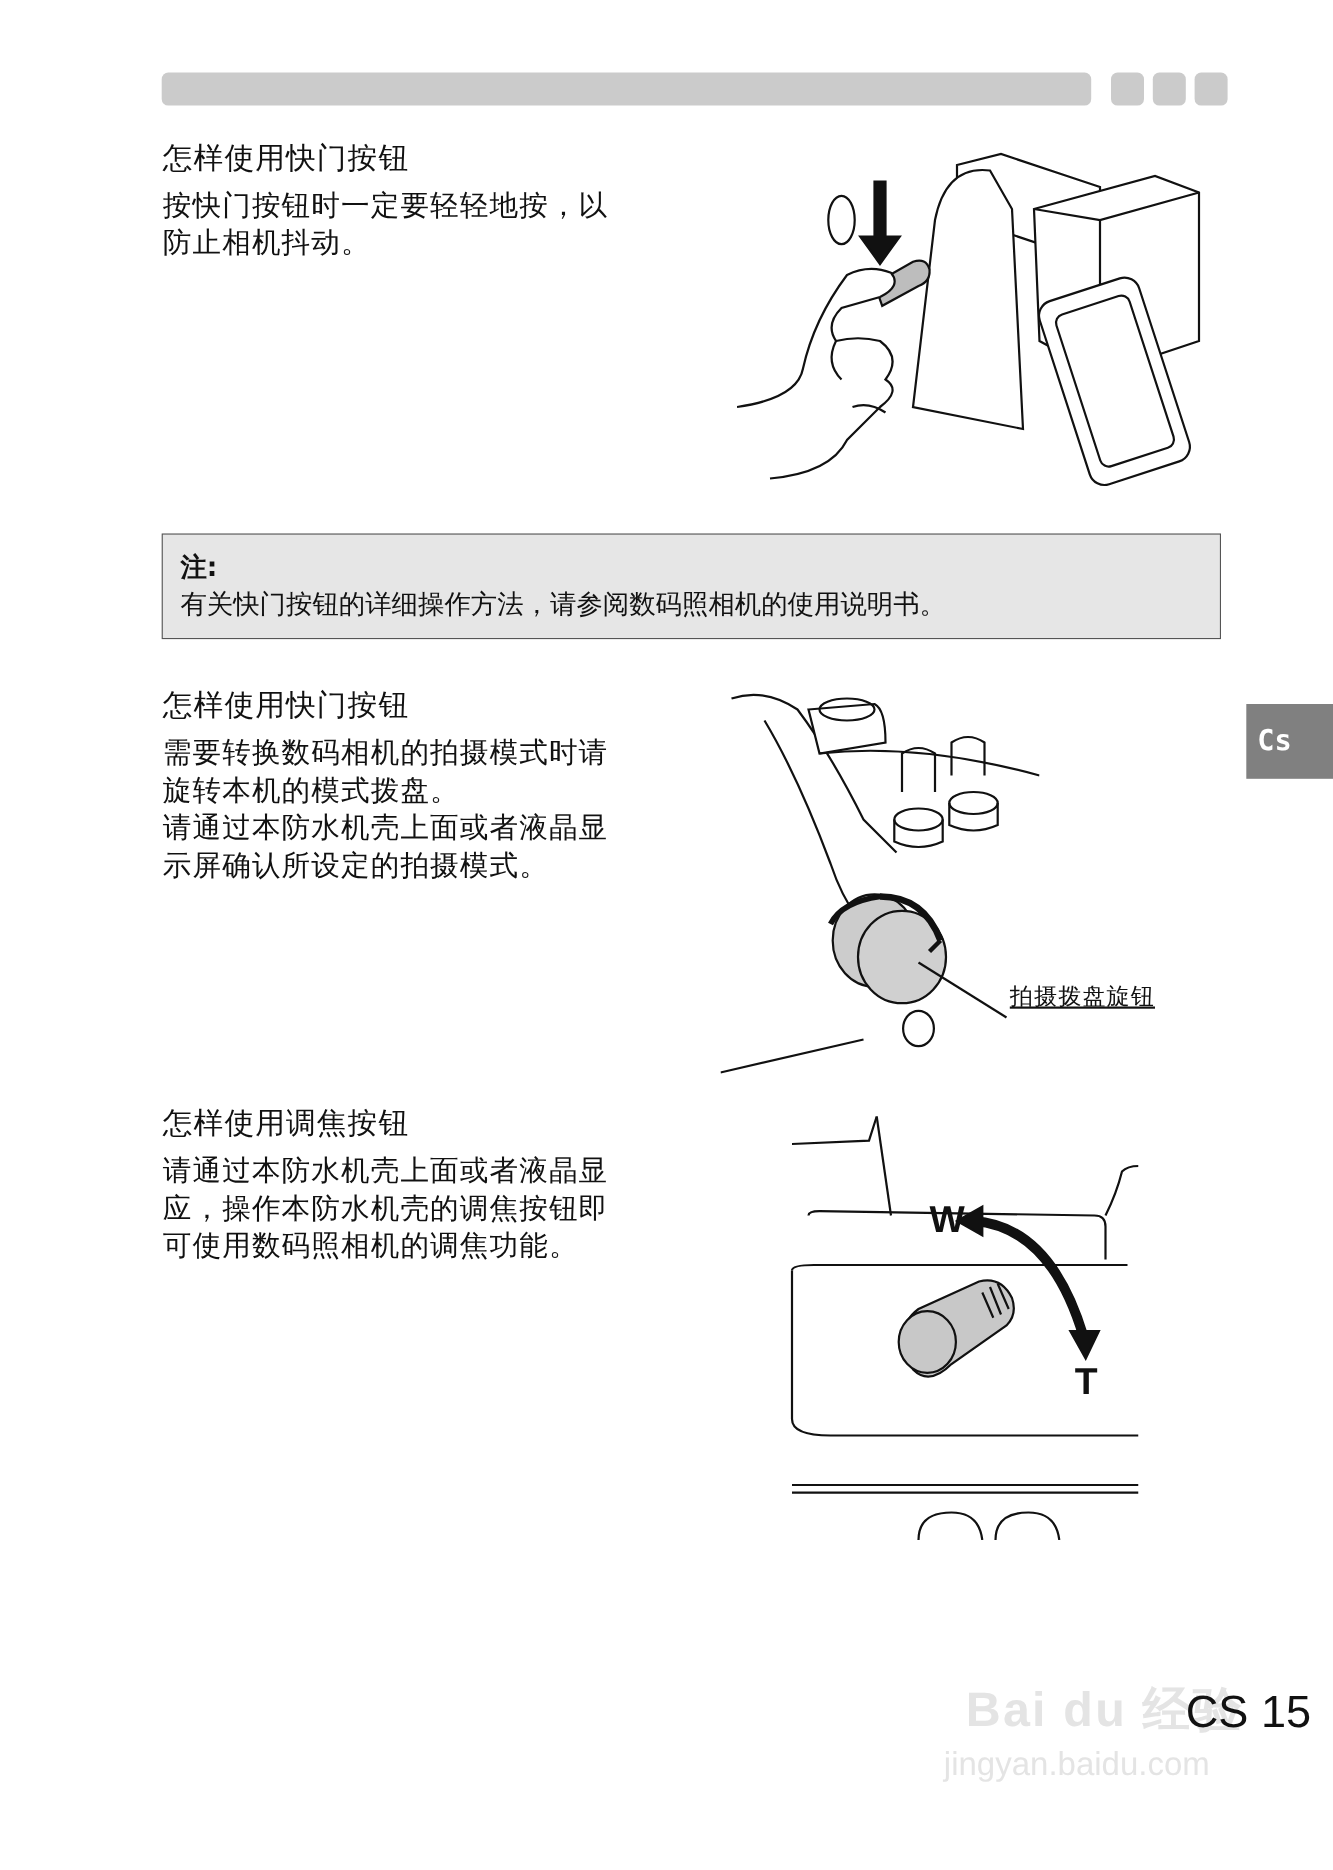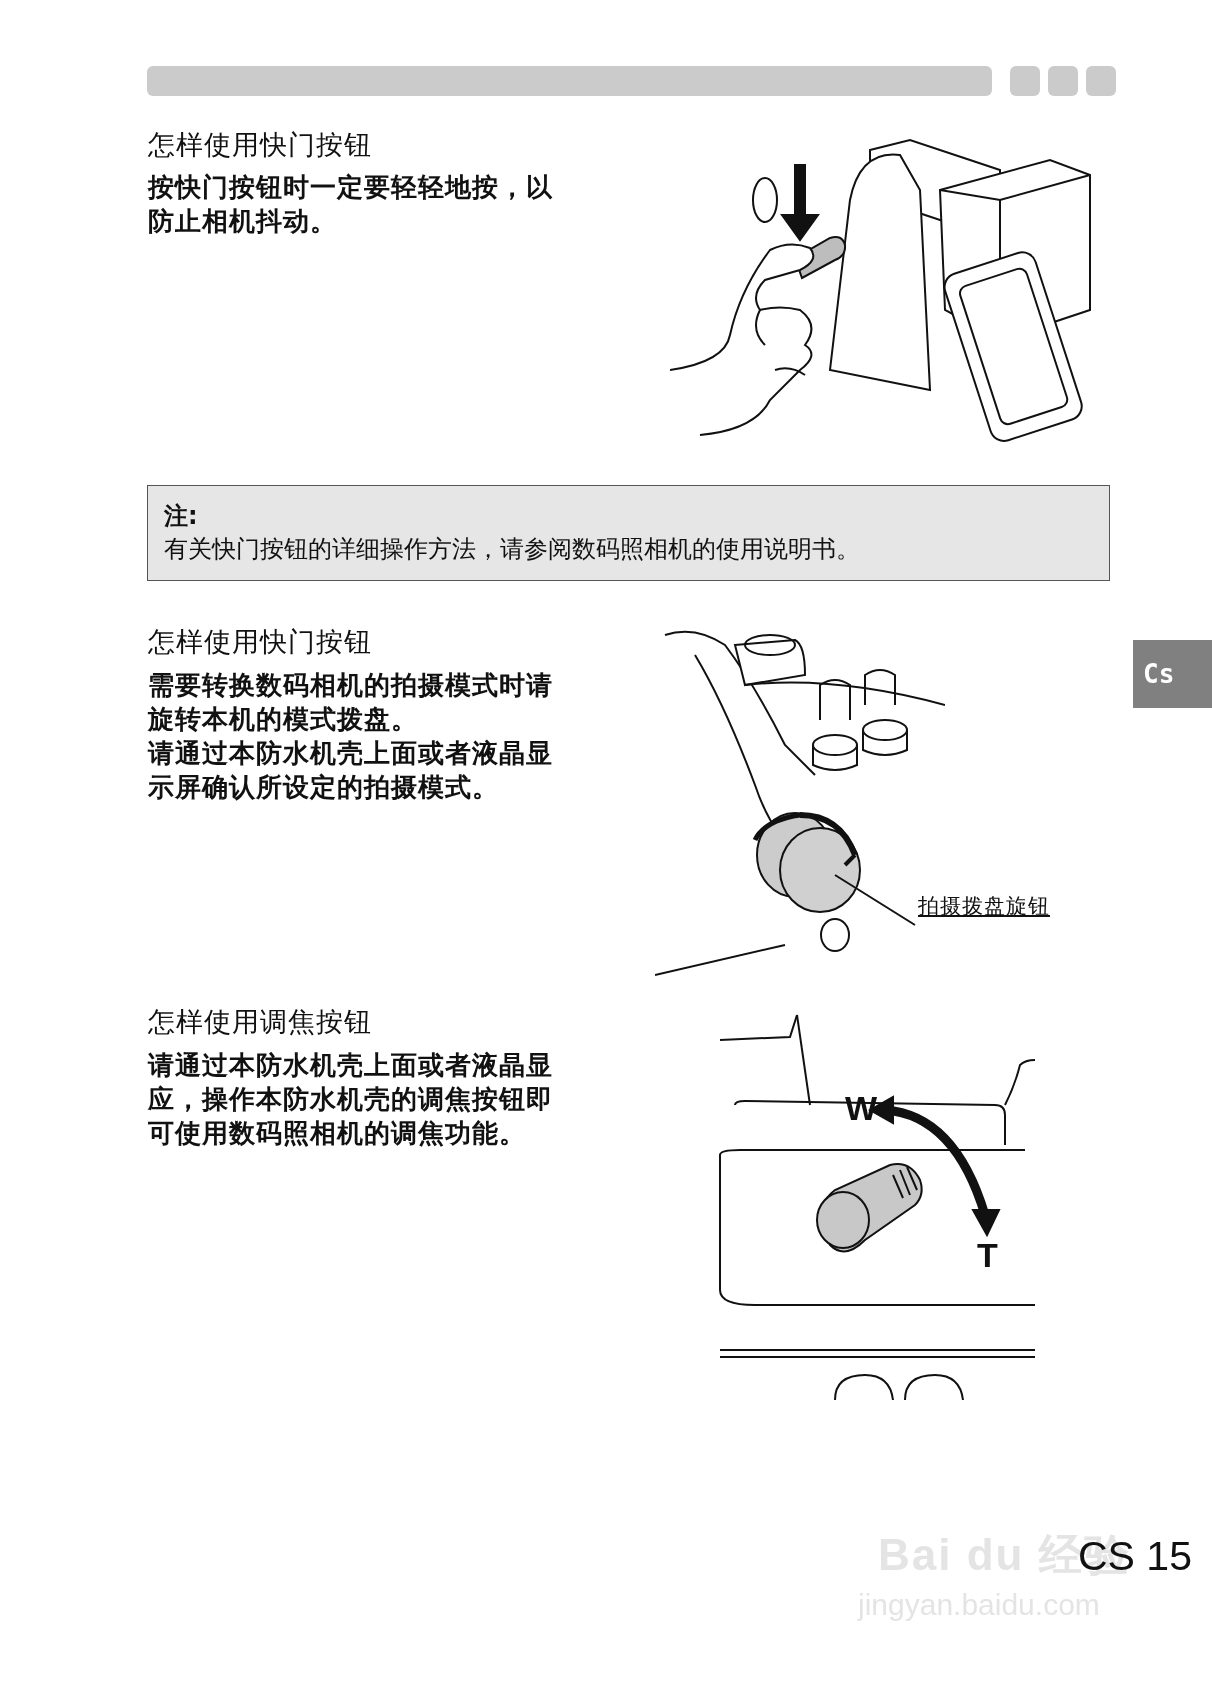--- a/index.html
+++ b/index.html
@@ -3,21 +3,21 @@
 <meta charset="utf-8">
 <style>
   html, body { margin: 0; padding: 0; background: #ffffff; }
   body { width: 1212px; height: 1700px; position: relative; overflow: hidden;
          font-family: "DejaVu Sans", "Liberation Sans", sans-serif; color: #111; }
   .topbar { position: absolute; top: 66px; left: 147px; width: 845px; height: 30px;
             background: #cbcbcb; border-radius: 6px; }
   .topsq { position: absolute; top: 66px; width: 30px; height: 30px; background: #cbcbcb; border-radius: 6px; }
   .heading { position: absolute; left: 148px; font-size: 27px; line-height: 34px; font-weight: normal; letter-spacing: 1px; margin: 0; }
   .body { position: absolute; left: 148px; font-size: 26px; line-height: 34px; width: 460px; margin: 0; letter-spacing: 1px; }
-  .body p { margin: 0; font-weight: bold; }
+  .body p { margin: 0; }
   .note { position: absolute; left: 147px; top: 485px; width: 963px; height: 96px;
           background: #e6e6e6; border: 1px solid #555; box-sizing: border-box; padding: 14px 16px; }
   .note-title { font-size: 24px; line-height: 32px; margin: 0; font-weight: bold; }
   .note-text { font-size: 24px; line-height: 34px; margin: 0; }
   .tab { position: absolute; left: 1133px; top: 640px; width: 79px; height: 68px; background: #808080;
          color: #fff; font-family: "DejaVu Sans Mono", monospace; font-size: 26px; line-height: 68px;
          padding-left: 10px; box-sizing: border-box; font-weight: bold; }
   .illus { position: absolute; }
   .caption { position: absolute; left: 918px; top: 893px; font-size: 21px; line-height: 26px; letter-spacing: 1px; text-decoration: underline; }
   .pagenum { position: absolute; left: 1078px; top: 1536px; font-family: "Liberation Sans", sans-serif; font-size: 41px; line-height: 40px; }

